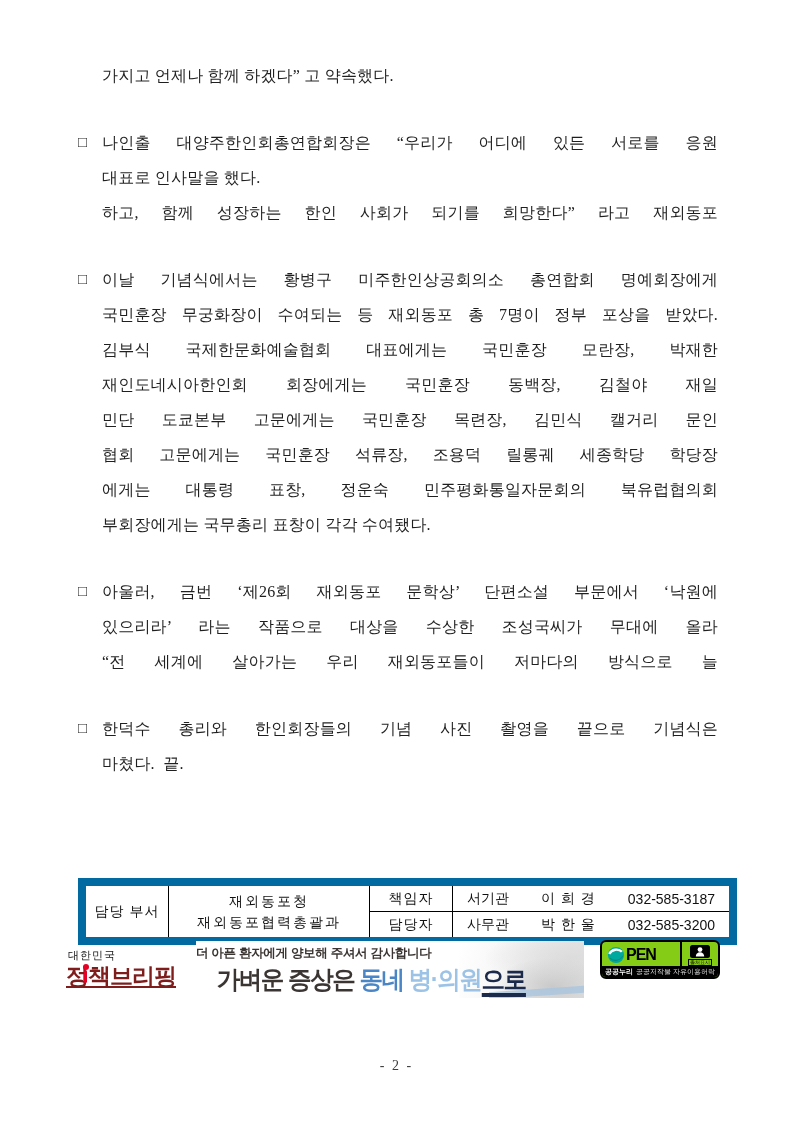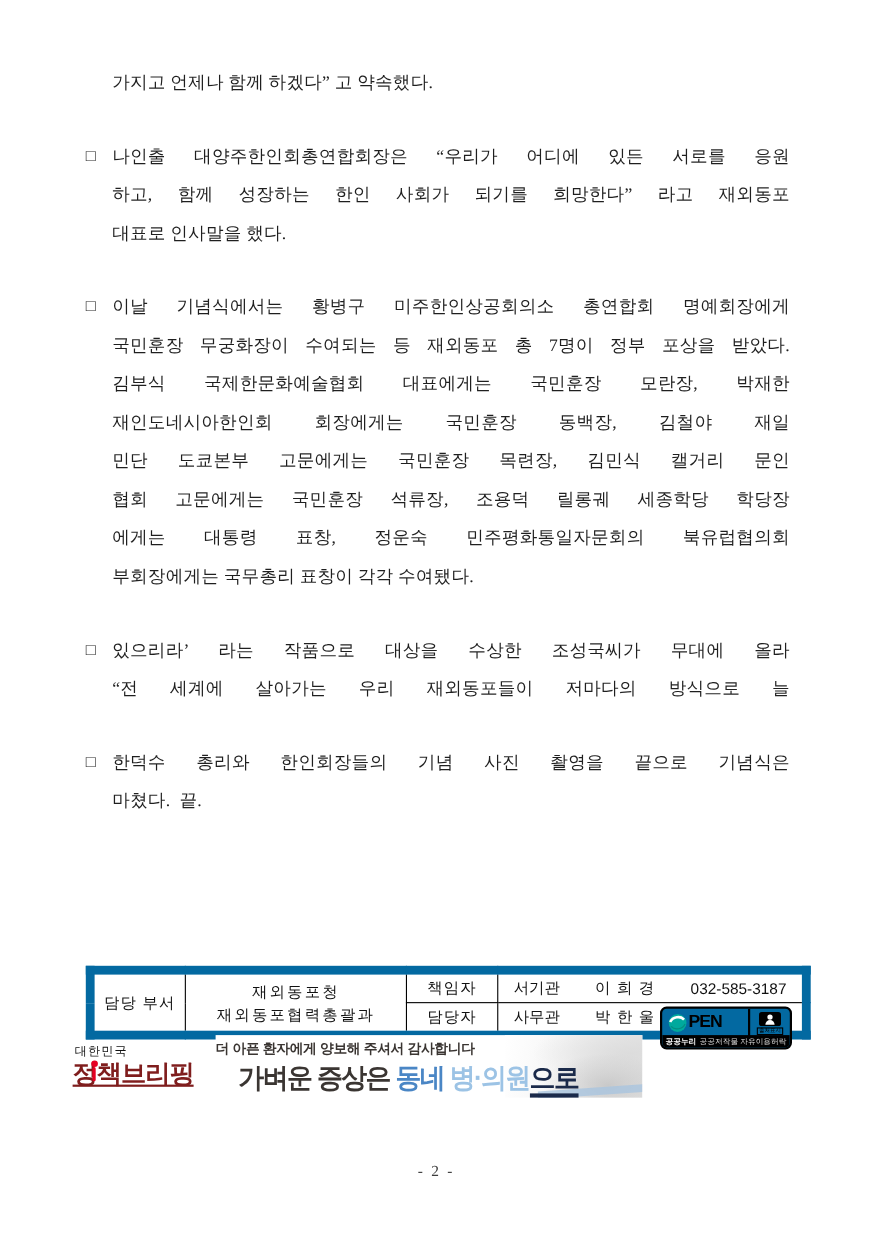--- a/index.html
+++ b/index.html
@@ -43,21 +43,21 @@
       linear-gradient(100deg, rgba(255,255,255,1) 0%, #f4f4f4 45%, #e3e3e3 100%);
   }
   .banner-photo:after{content:"";position:absolute;right:0;bottom:2px;width:95px;height:7px;
     background:#a9c4de;transform:skewY(-4deg);opacity:.8;}
   .banner-tagline{position:relative;z-index:1;text-align:left;padding-top:4px;
     font-size:12.5px;font-weight:bold;color:#3a3532;letter-spacing:-.3px;}
   .banner-headline{position:relative;z-index:1;margin-top:1px;padding-left:22px;
     font-size:25px;font-weight:bold;letter-spacing:-1.5px;white-space:nowrap;
     transform:scaleX(.94);transform-origin:left;}
   .hl-underline{border-bottom:4px solid #1b2a4a;padding-bottom:0;}
-  .open-logo{position:absolute;left:600px;top:915px;width:120px;height:39px;background:#0369a1;
+  .open-logo{position:absolute;left:600px;top:940px;width:120px;height:39px;background:#84cc16;
     border:2.5px solid #000;border-radius:6px;box-sizing:border-box;overflow:hidden;}
   .open-top{display:flex;height:25px;align-items:center;}
   .open-emblem{display:flex;align-items:center;margin-left:5px;flex:1;}
   .open-pen{font-size:16px;font-weight:bold;color:#000;letter-spacing:-1px;margin-left:1px;}
   .open-divider{width:2px;height:25px;background:#000;}
   .open-badge{width:36px;display:flex;flex-direction:column;align-items:center;justify-content:center;padding-top:1px;}
   .badge-caption{font-size:5px;line-height:5px;border:.5px solid #000;padding:0 1px;margin-top:1px;color:#000;}
   .open-bottom{position:absolute;left:0;right:0;bottom:0;height:11px;background:#000;color:#fff;
     display:flex;align-items:center;justify-content:center;gap:3px;font-size:7px;white-space:nowrap;}
   .open-bottom .b1{font-weight:bold;}
@@ -69,36 +69,37 @@
 </head>
 <body>
 
 <div class="doc-body">
     <div class="para">
       <div class="line last">가지고 언제나 함께 하겠다” 고 약속했다.</div>
     </div>
     <div class="para">
       <span class="bullet">□</span>
       <div class="line">나인출 대양주한인회총연합회장은 “우리가 어디에 있든 서로를 응원</div>
+      <div class="line last">대표로 인사말을 했다.</div>
       <div class="line">하고, 함께 성장하는 한인 사회가 되기를 희망한다” 라고 재외동포</div>
-      <div class="line last">대표로 인사말을 했다.</div>
     </div>
     <div class="para">
       <span class="bullet">□</span>
       <div class="line">이날 기념식에서는 황병구 미주한인상공회의소 총연합회 명예회장에게</div>
       <div class="line">국민훈장 무궁화장이 수여되는 등 재외동포 총 7명이 정부 포상을 받았다.</div>
       <div class="line">김부식 국제한문화예술협회 대표에게는 국민훈장 모란장, 박재한</div>
       <div class="line">재인도네시아한인회 회장에게는 국민훈장 동백장, 김철야 재일</div>
       <div class="line">민단 도쿄본부 고문에게는 국민훈장 목련장, 김민식 캘거리 문인</div>
       <div class="line">협회 고문에게는 국민훈장 석류장, 조용덕 릴롱궤 세종학당 학당장</div>
       <div class="line">에게는 대통령 표창, 정운숙 민주평화통일자문회의 북유럽협의회</div>
       <div class="line last">부회장에게는 국무총리 표창이 각각 수여됐다.</div>
     </div>
     <div class="para">
       <span class="bullet">□</span>
+      <div class="line">아울러, 금번 ‘제26회 재외동포 문학상’ 단편소설 부문에서 ‘낙원에</div>
       <div class="line">있으리라’ 라는 작품으로 대상을 수상한 조성국씨가 무대에 올라</div>
       <div class="line">“전 세계에 살아가는 우리 재외동포들이 저마다의 방식으로 늘</div>
     </div>
     <div class="para">
       <span class="bullet">□</span>
       <div class="line">한덕수 총리와 한인회장들의 기념 사진 촬영을 끝으로 기념식은</div>
       <div class="line last">마쳤다.&nbsp;&nbsp;끝.</div>
     </div>
   </div>
 

